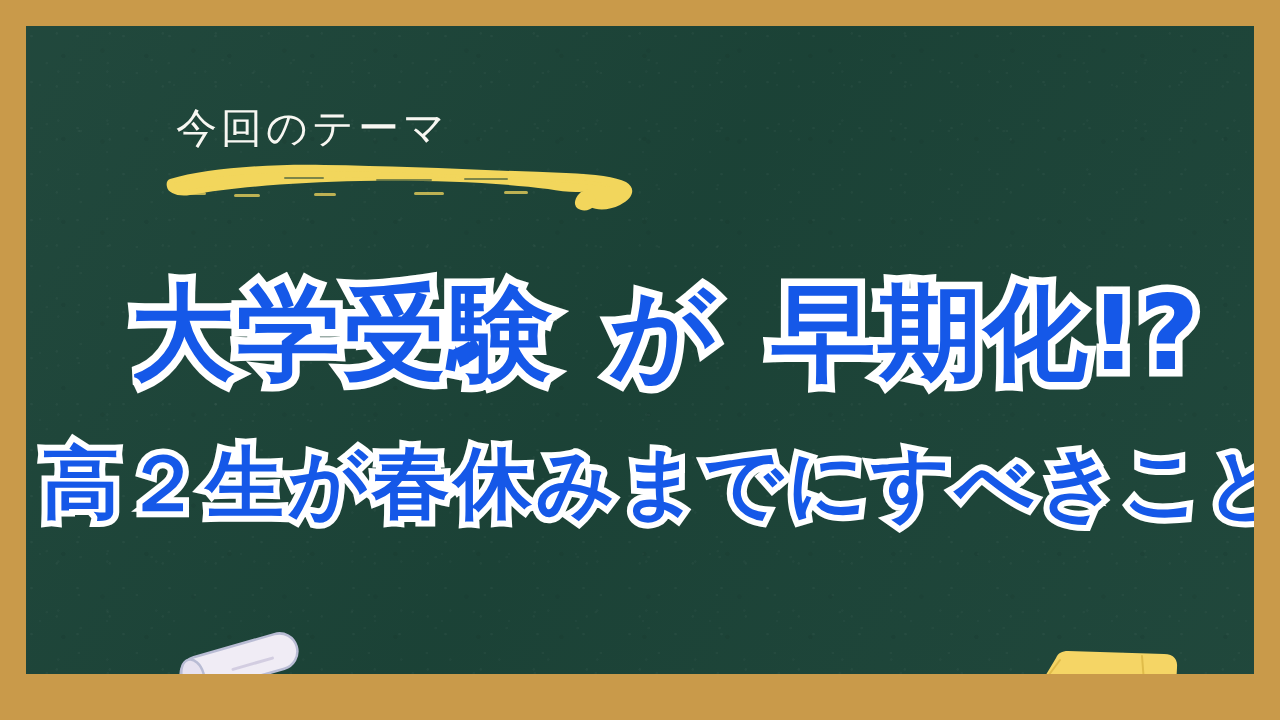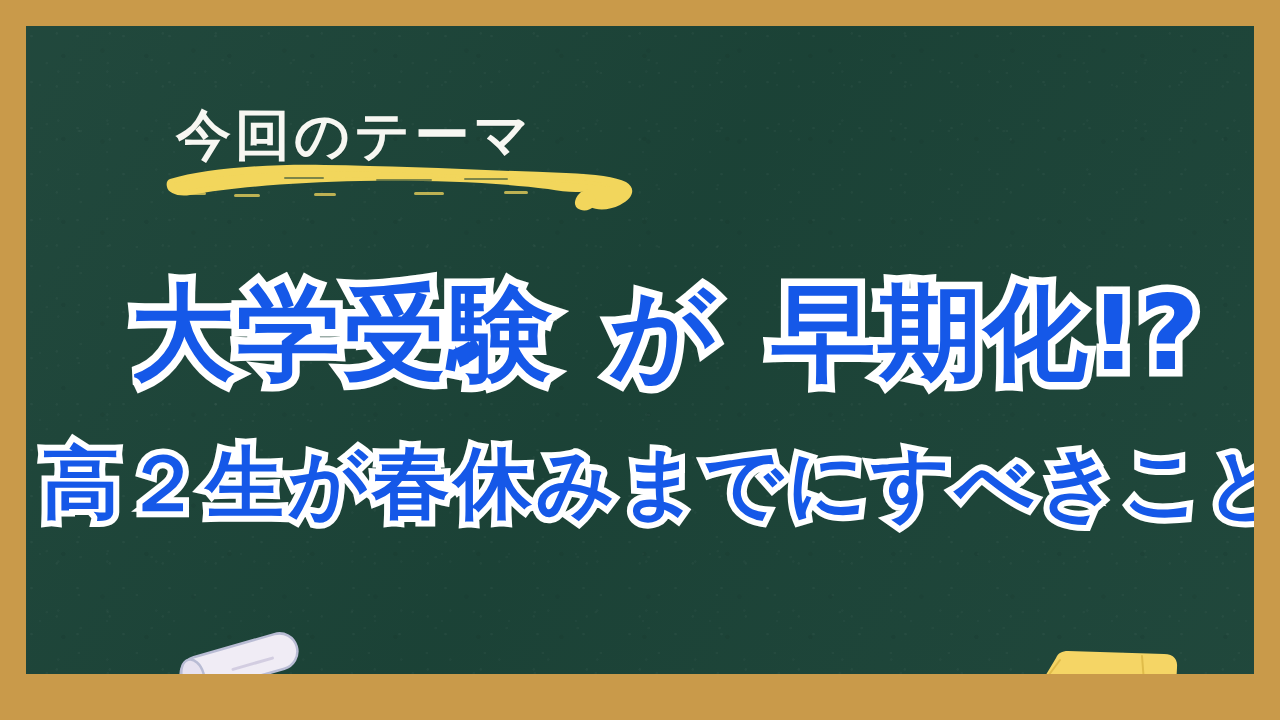--- a/index.html
+++ b/index.html
@@ -54,22 +54,22 @@
   }
   #brush-stroke {
     position:absolute;
     left:14px; top:56px;
     width:500px; height:68px;
     pointer-events:none;
   }
   #eyebrow-text {
     position:absolute;
     left:26px; top:16px;
-    font-size:55px;
-    font-weight:bold;
+    font-size:41px;
+    font-weight:normal;
     color:#f7f7f2;
     letter-spacing:4px;
     line-height:1;
     white-space:nowrap;
     text-shadow:0 1px 0 rgba(0,0,0,.12);
   }
 
   
   .outlined {
     white-space:nowrap;

